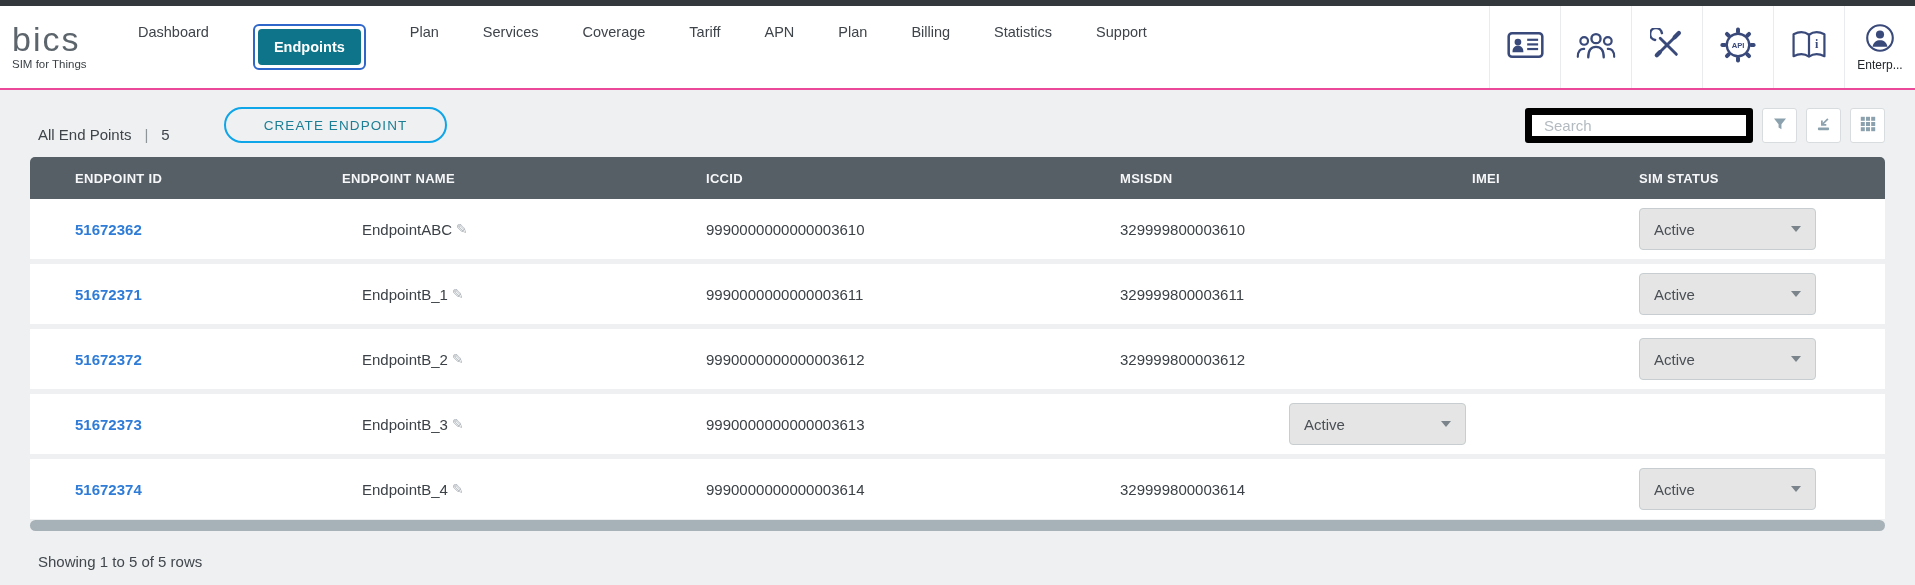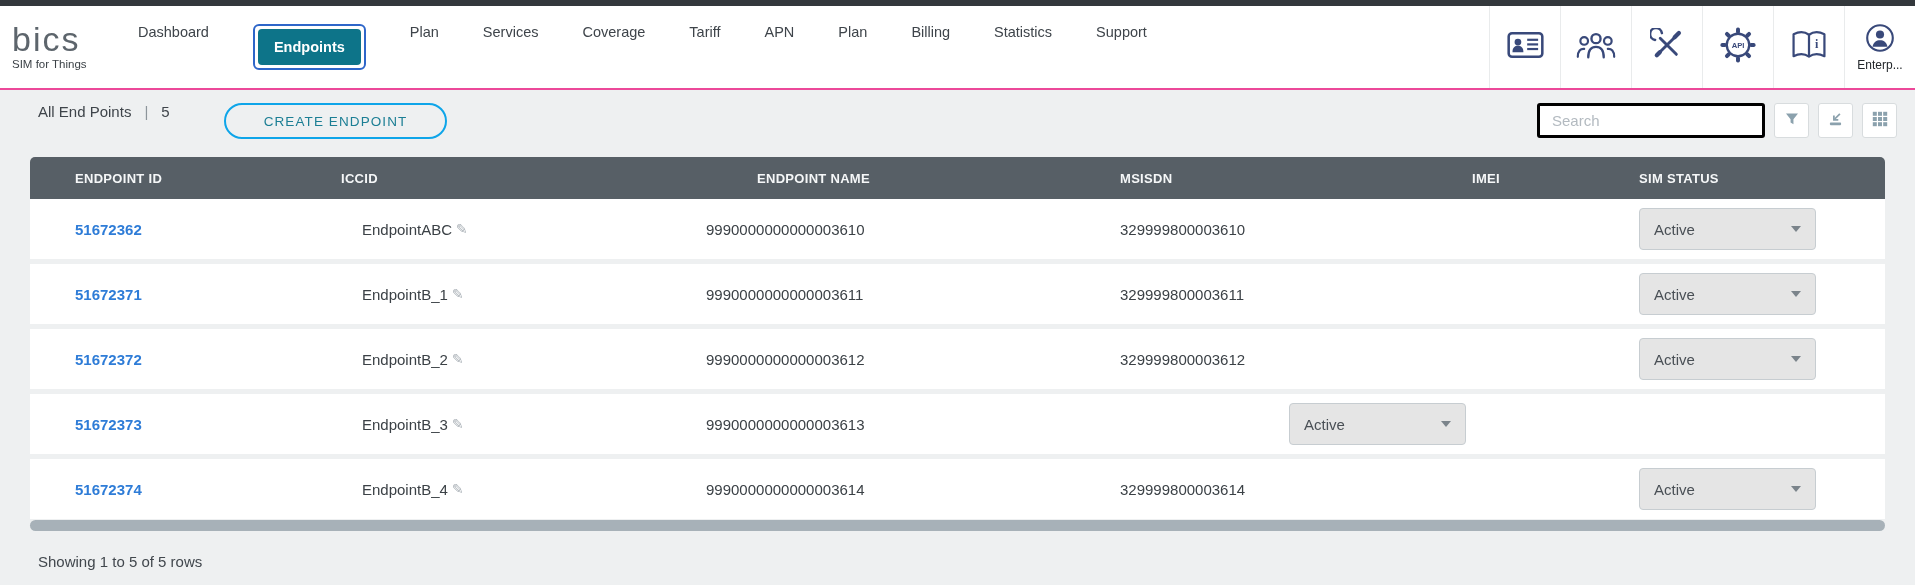--- a/index.html
+++ b/index.html
@@ -30,32 +30,32 @@
     padding: 10px 16px; border-radius: 4px;
   }
   .nav-right { margin-left: auto; display: flex; align-self: stretch; }
   .icon-cell {
     width: 71px; border-left: 1px solid #e9ebec;
     display: flex; flex-direction: column; align-items: center; justify-content: center;
     cursor: pointer;
   }
   .ent-label { font-size: 12px; color: #22262a; margin-top: 1px; }
 
-  .toolbar { display: flex; align-items: flex-start; margin: 13px 18px 0 38px; height: 40px; }
+  .toolbar { display: flex; align-items: flex-end; margin: 13px 30px 0 38px; height: 40px; }
   .list-title { font-size: 15px; color: #3e444a; display: flex; align-items: center; }
   .pipe { color: #8d959b; margin: 0 13px; }
   .create-btn {
     margin-left: 54px; height: 36px; padding: 0 38px;
     border-radius: 19px; border: 2px solid #0ea5e9; color: #1b7e94;
     background: transparent; font-size: 13.5px; letter-spacing: 1.1px;
     font-family: inherit; cursor: pointer; white-space: nowrap;
   }
   .toolbar-right { margin-left: auto; display: flex; align-items: center; }
   .search {
-    width: 228px; height: 35px; border: 3px solid #000000; border-radius: 3px;
+    width: 228px; height: 35px; border: 7px solid #000000; border-radius: 3px;
     padding: 0 12px; font-size: 15px; color: #3e444a; background: #fff; font-family: inherit;
   }
   .search::placeholder { color: #b3bac0; }
   .tool-btn {
     width: 35px; height: 35px; margin-left: 9px; border: 1px solid #d8dcde;
     border-radius: 3px; background: #fff; display: flex; align-items: center;
     justify-content: center; cursor: pointer; padding: 0;
   }
 
   .table { margin: 14px 30px 0 30px; }
@@ -233,22 +233,22 @@
         </g>
           </svg>
       </span>
     </button>
   </div>
 </div>
 
 <div class="table">
   <div class="thead" id="thead">
       <div class="th c1">ENDPOINT ID</div>
+      <div class="th c2">ENDPOINT NAME</div>
       <div class="th c3">ICCID</div>
-      <div class="th c2">ENDPOINT NAME</div>
       <div class="th c4">MSISDN</div>
       <div class="th c5">IMEI</div>
       <div class="th c6">SIM STATUS</div>
     </div>
   <div id="tbody">
       <div class="row">
     <div class="cell c1"><a class="id-link">51672362</a></div>
     <div class="cell c2">
       <span class="name">EndpointABC</span>
           <span class="pencil">✎</span>

